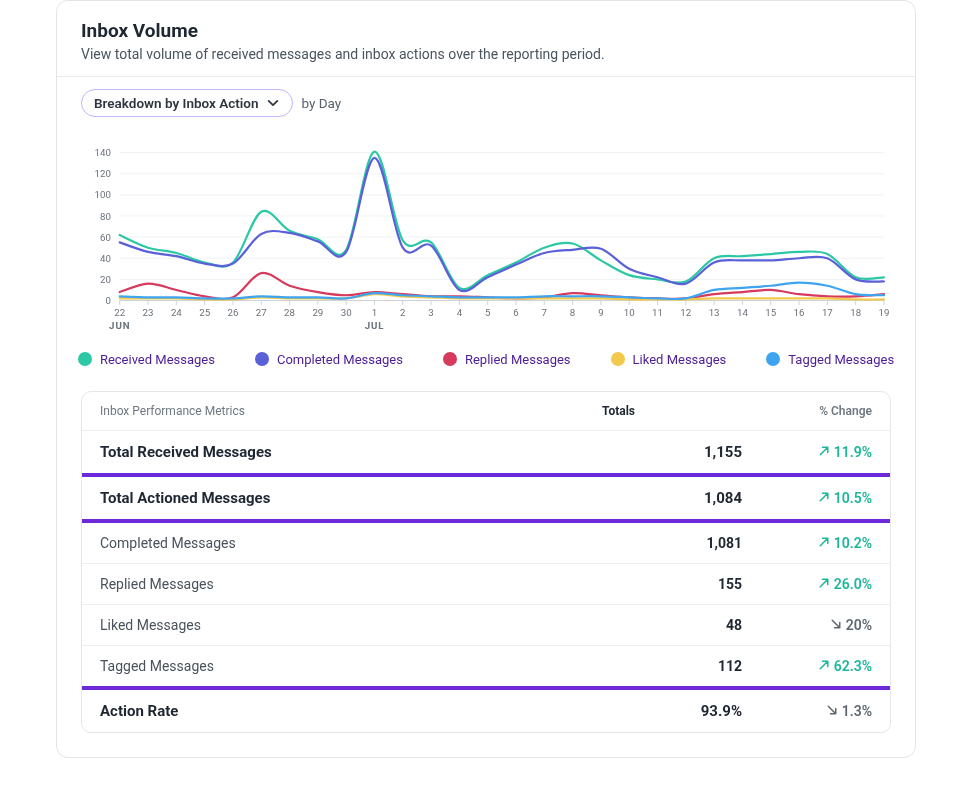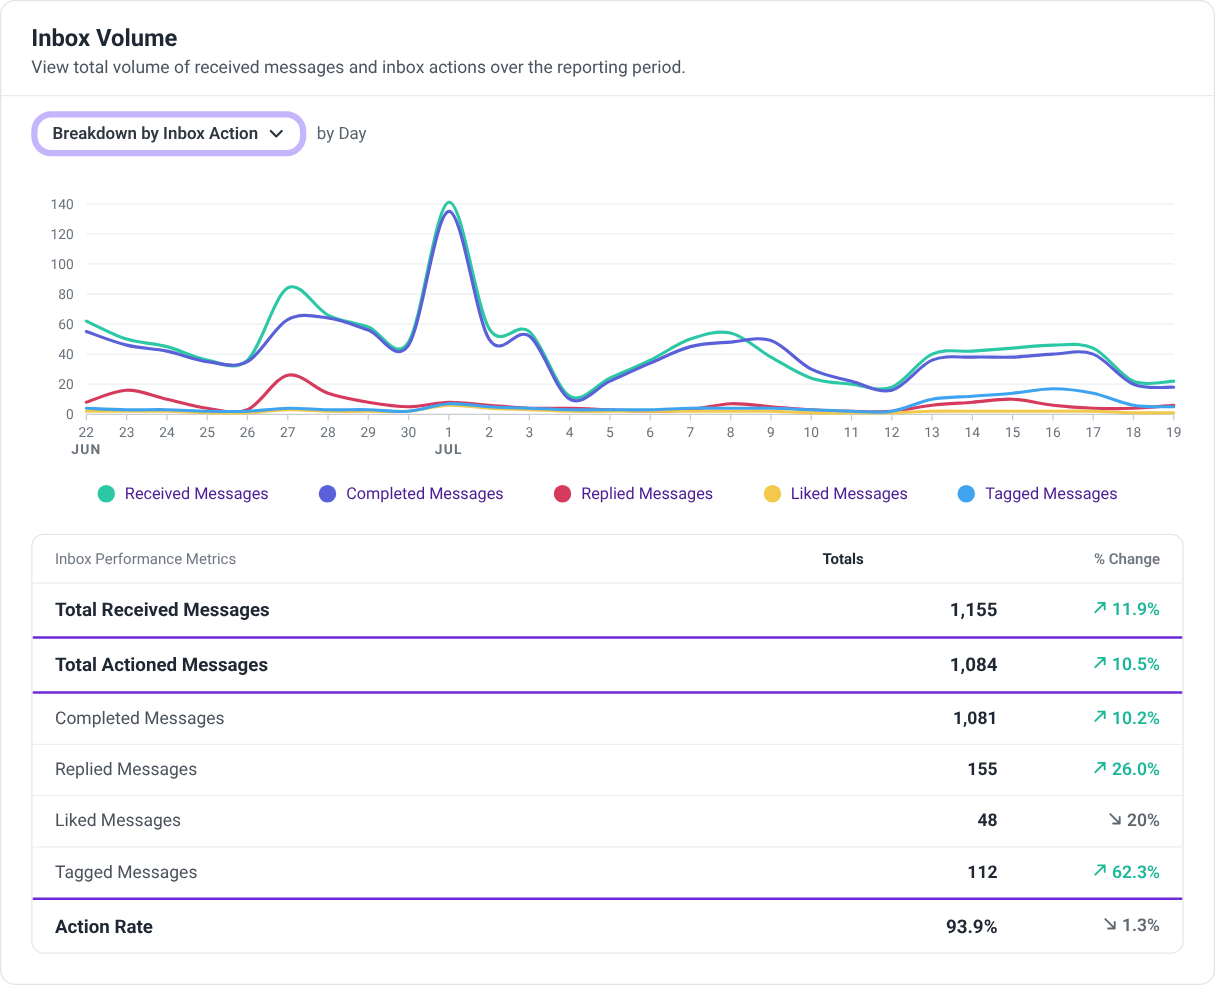--- a/index.html
+++ b/index.html
@@ -3,21 +3,21 @@
 <meta charset="utf-8">
 <style>
   * { box-sizing: border-box; }
   html, body {
     margin: 0; padding: 0;
     font-family: -apple-system, BlinkMacSystemFont, "Segoe UI", Roboto, "Helvetica Neue", Arial, sans-serif;
     color: #1f2733;
     background: #fff;
   }
   .card {
-    width: 972px;
+    width: 860px;
     background: #fff;
     border: 1px solid #e1e4e8;
     border-radius: 12px;
     margin: 0 auto;
     position: relative;
   }
   .card-header {
     padding: 18px 24px 14px 24px;
   }
   .title {
@@ -38,21 +38,21 @@
   .controls {
     display: flex;
     align-items: center;
     gap: 8px;
     padding: 12px 24px 0 24px;
   }
   .dropdown {
     display: inline-flex;
     align-items: center;
     gap: 8px;
-    border: 5px solid #c4b5fd;
+    border: 1px solid #c4b5fd;
     border-radius: 16px;
     padding: 5px 12px;
     font-size: 13.5px;
     font-weight: 600;
     color: #2e3640;
     background: #fff;
     cursor: pointer;
   }
   .dropdown svg { display:block; }
   .byday {
@@ -102,21 +102,21 @@
   }
   .metrics-head .col-total, .metrics-head .col-change { text-align: left; }
   .metrics-row {
     border-bottom: 1px solid #eceef0;
     font-size: 14px;
     color: #4a525c;
   }
   .metrics-row:last-child { border-bottom: none; }
   .metrics-row.bold .col-label,
   .metrics-row.bold .col-total { font-weight: 700; color: #1f2733; font-size: 15px; }
-  .metrics-row.bold-border { border-bottom: 2px solid #6d28d9; }
+  .metrics-row.bold-border { border-bottom: 4px solid #6d28d9; }
   .col-total { text-align: right; font-weight: 700; color:#1f2733; }
   .metrics-row:not(.bold) .col-total { font-weight:700; }
   .col-change { text-align: right; display:flex; justify-content:flex-end; align-items:center; gap:4px; font-weight:600;padding-left:18px; }
   .up { color: #1cb79a; }
   .down { color: #5f6871; }
   .arrow { width:12px; height:12px; display:inline-block; }
 </style>
 </head>
 <body>
 

